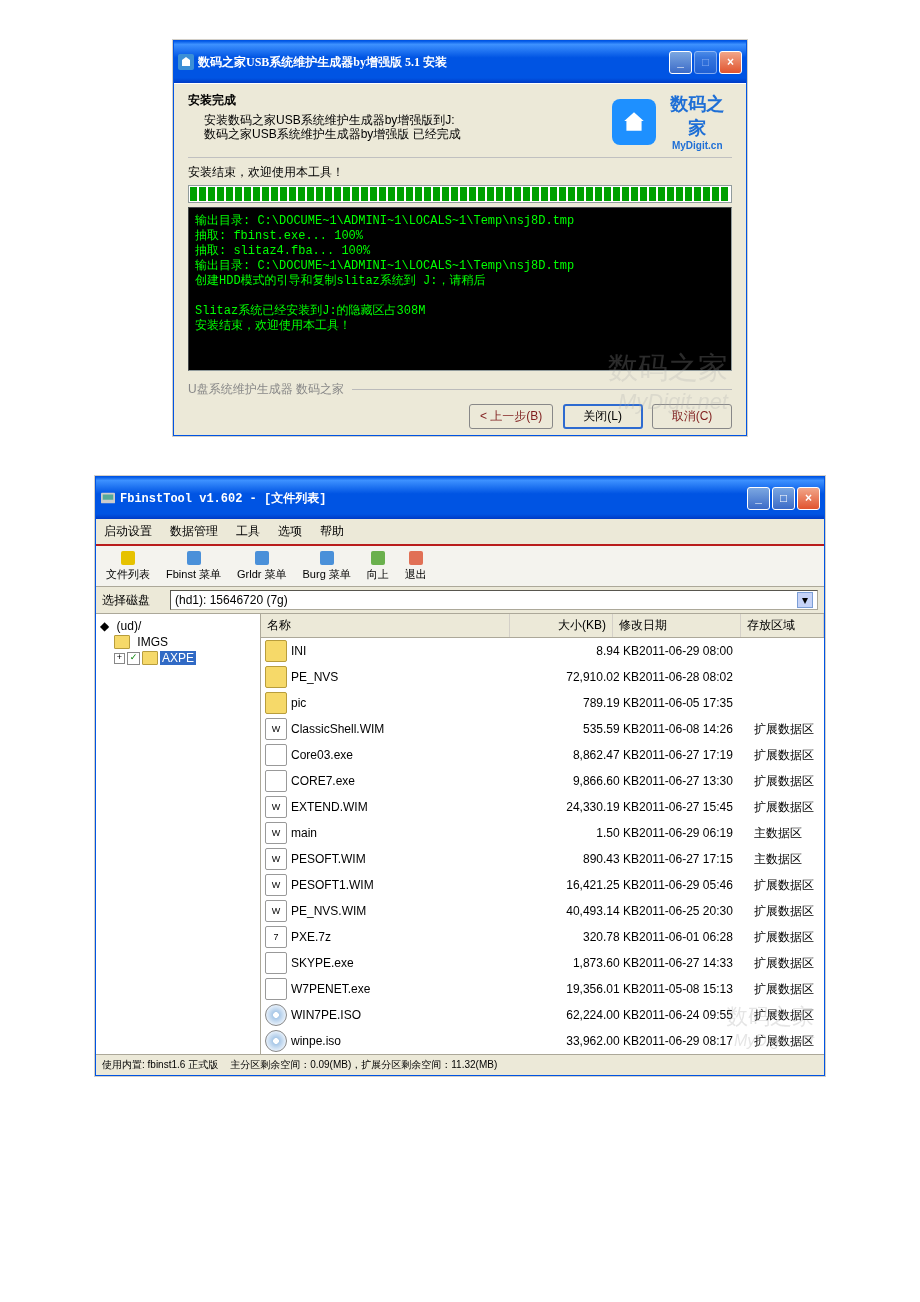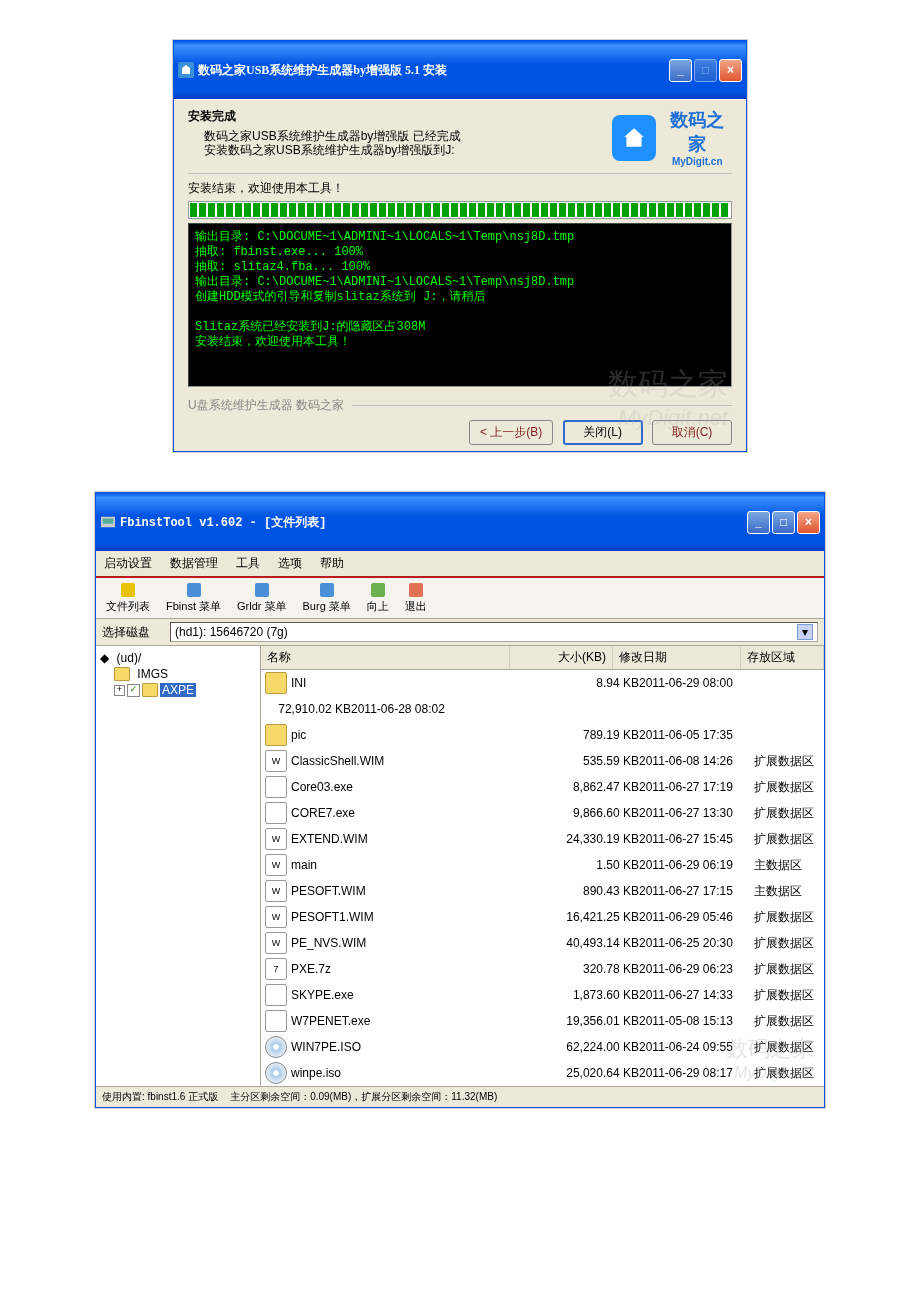--- a/index.html
+++ b/index.html
@@ -1,19 +1,19 @@
 <!DOCTYPE html>
 <html><head>
 <meta charset="utf-8">
 <style>
 body { margin:0; padding:40px 20px; font-family:"SimSun","宋体",Arial,sans-serif; font-size:12px; background:#fff; color:#000; }
 .window { border:1px solid #0054e3; background:#fff; margin:0 auto 40px auto; box-shadow:0 0 0 1px #d4d0c8; }
 .w1 { width:572px; }
 .w2 { width:728px; }
-.titlebar { background:linear-gradient(to bottom,#0058e6 0%,#3d91ff 8%,#0054e3 40%,#0054e3 88%,#003bc5 100%); color:#fff; height:26px; display:flex; align-items:center; padding:16px 4px; font-weight:bold; }
+.titlebar { background:linear-gradient(to bottom,#0058e6 0%,#3d91ff 8%,#0054e3 40%,#0054e3 88%,#003bc5 100%); color:#fff; height:26px; display:flex; align-items:center; padding:8px 4px; font-weight:bold; }
 .titlebar .icon-slot { width:16px; height:16px; margin-right:4px; display:flex; align-items:center; justify-content:center; }
 .title-text { flex:1; white-space:nowrap; overflow:hidden; font-family:"SimSun"; }
 .winbtns { display:flex; gap:2px; }
 .wbtn { width:21px; height:21px; border-radius:3px; display:flex; align-items:center; justify-content:center; font-family:Arial; font-weight:bold; cursor:pointer; }
 .wbtn.min,.wbtn.max { background:linear-gradient(to bottom,#7ba7e1,#3c6bc7); border:1px solid #fff; color:#fff; }
 .wbtn.close { background:linear-gradient(to bottom,#f1a689,#e1542f); border:1px solid #fff; color:#fff; }
 .wbtn.disabled { opacity:0.5; }
 .installer-body { padding:8px 14px 6px 14px; background:#ece9d8; color:#000; border-top:1px solid #fff; position:relative; }
 .install-head { display:flex; }
 .install-head-left { flex:1; }
@@ -85,22 +85,22 @@
     <div class="winbtns">
       <div class="wbtn min">_</div>
       <div class="wbtn max disabled">□</div>
       <div class="wbtn close">×</div>
     </div>
   </div>
   <div class="installer-body">
     <div class="install-head">
       <div class="install-head-left">
         <div class="install-title">安装完成</div>
+        <div class="install-sub">安装数码之家USB系统维护生成器by增强版到J:</div>
         <div class="install-sub">数码之家USB系统维护生成器by增强版 已经完成</div>
-        <div class="install-sub">安装数码之家USB系统维护生成器by增强版到J:</div>
       </div>
       <div class="logo-box">
         <div style="display:flex;align-items:center;gap:6px;justify-content:center">
           <span class="logo-house">
             <svg width="26" height="26" viewBox="0 0 24 24">
                 <path fill="#fff" d="M12 3l9 8h-2v9H5v-9H3z"></path>
               </svg>
           </span>
           <div>
             <div class="l1">数码之家</div>
@@ -233,20 +233,24 @@
           <div class="lv-row">
             <div class="col-name">
               <span class="file-ic folder"></span>
               <span>INI</span>
             </div>
             <div class="col-size">8.94 KB</div>
             <div class="col-date">2011-06-29 08:00</div>
             <div class="col-area"></div>
           </div>
           <div class="lv-row">
+            <div class="col-name">
+              <span class="file-ic folder"></span>
+              <span>PE_NVS</span>
+            </div>
             <div class="col-size">72,910.02 KB</div>
             <div class="col-date">2011-06-28 08:02</div>
             <div class="col-area"></div>
           </div>
           <div class="lv-row">
             <div class="col-name">
               <span class="file-ic folder"></span>
               <span>pic</span>
             </div>
             <div class="col-size">789.19 KB</div>
@@ -324,21 +328,21 @@
             <div class="col-size">40,493.14 KB</div>
             <div class="col-date">2011-06-25 20:30</div>
             <div class="col-area">扩展数据区</div>
           </div>
           <div class="lv-row">
             <div class="col-name">
               <span class="file-ic">7</span>
               <span>PXE.7z</span>
             </div>
             <div class="col-size">320.78 KB</div>
-            <div class="col-date">2011-06-29 06:23</div>
+            <div class="col-date">2011-06-01 06:28</div>
             <div class="col-area">扩展数据区</div>
           </div>
           <div class="lv-row">
             <div class="col-name">
               <span class="file-ic"></span>
               <span>SKYPE.exe</span>
             </div>
             <div class="col-size">1,873.60 KB</div>
             <div class="col-date">2011-06-27 14:33</div>
             <div class="col-area">扩展数据区</div>
@@ -359,21 +363,21 @@
             </div>
             <div class="col-size">62,224.00 KB</div>
             <div class="col-date">2011-06-24 09:55</div>
             <div class="col-area">扩展数据区</div>
           </div>
           <div class="lv-row">
             <div class="col-name">
               <span class="file-ic cd"></span>
               <span>winpe.iso</span>
             </div>
-            <div class="col-size">25,020.64 KB</div>
+            <div class="col-size">33,962.00 KB</div>
             <div class="col-date">2011-06-29 08:17</div>
             <div class="col-area">扩展数据区</div>
           </div>
         </div>
       <div class="watermark2">
         <div class="w-cn">数码之家</div>
         <div class="w-en">MyDigit.net</div>
       </div>
     </div>
   </div>

